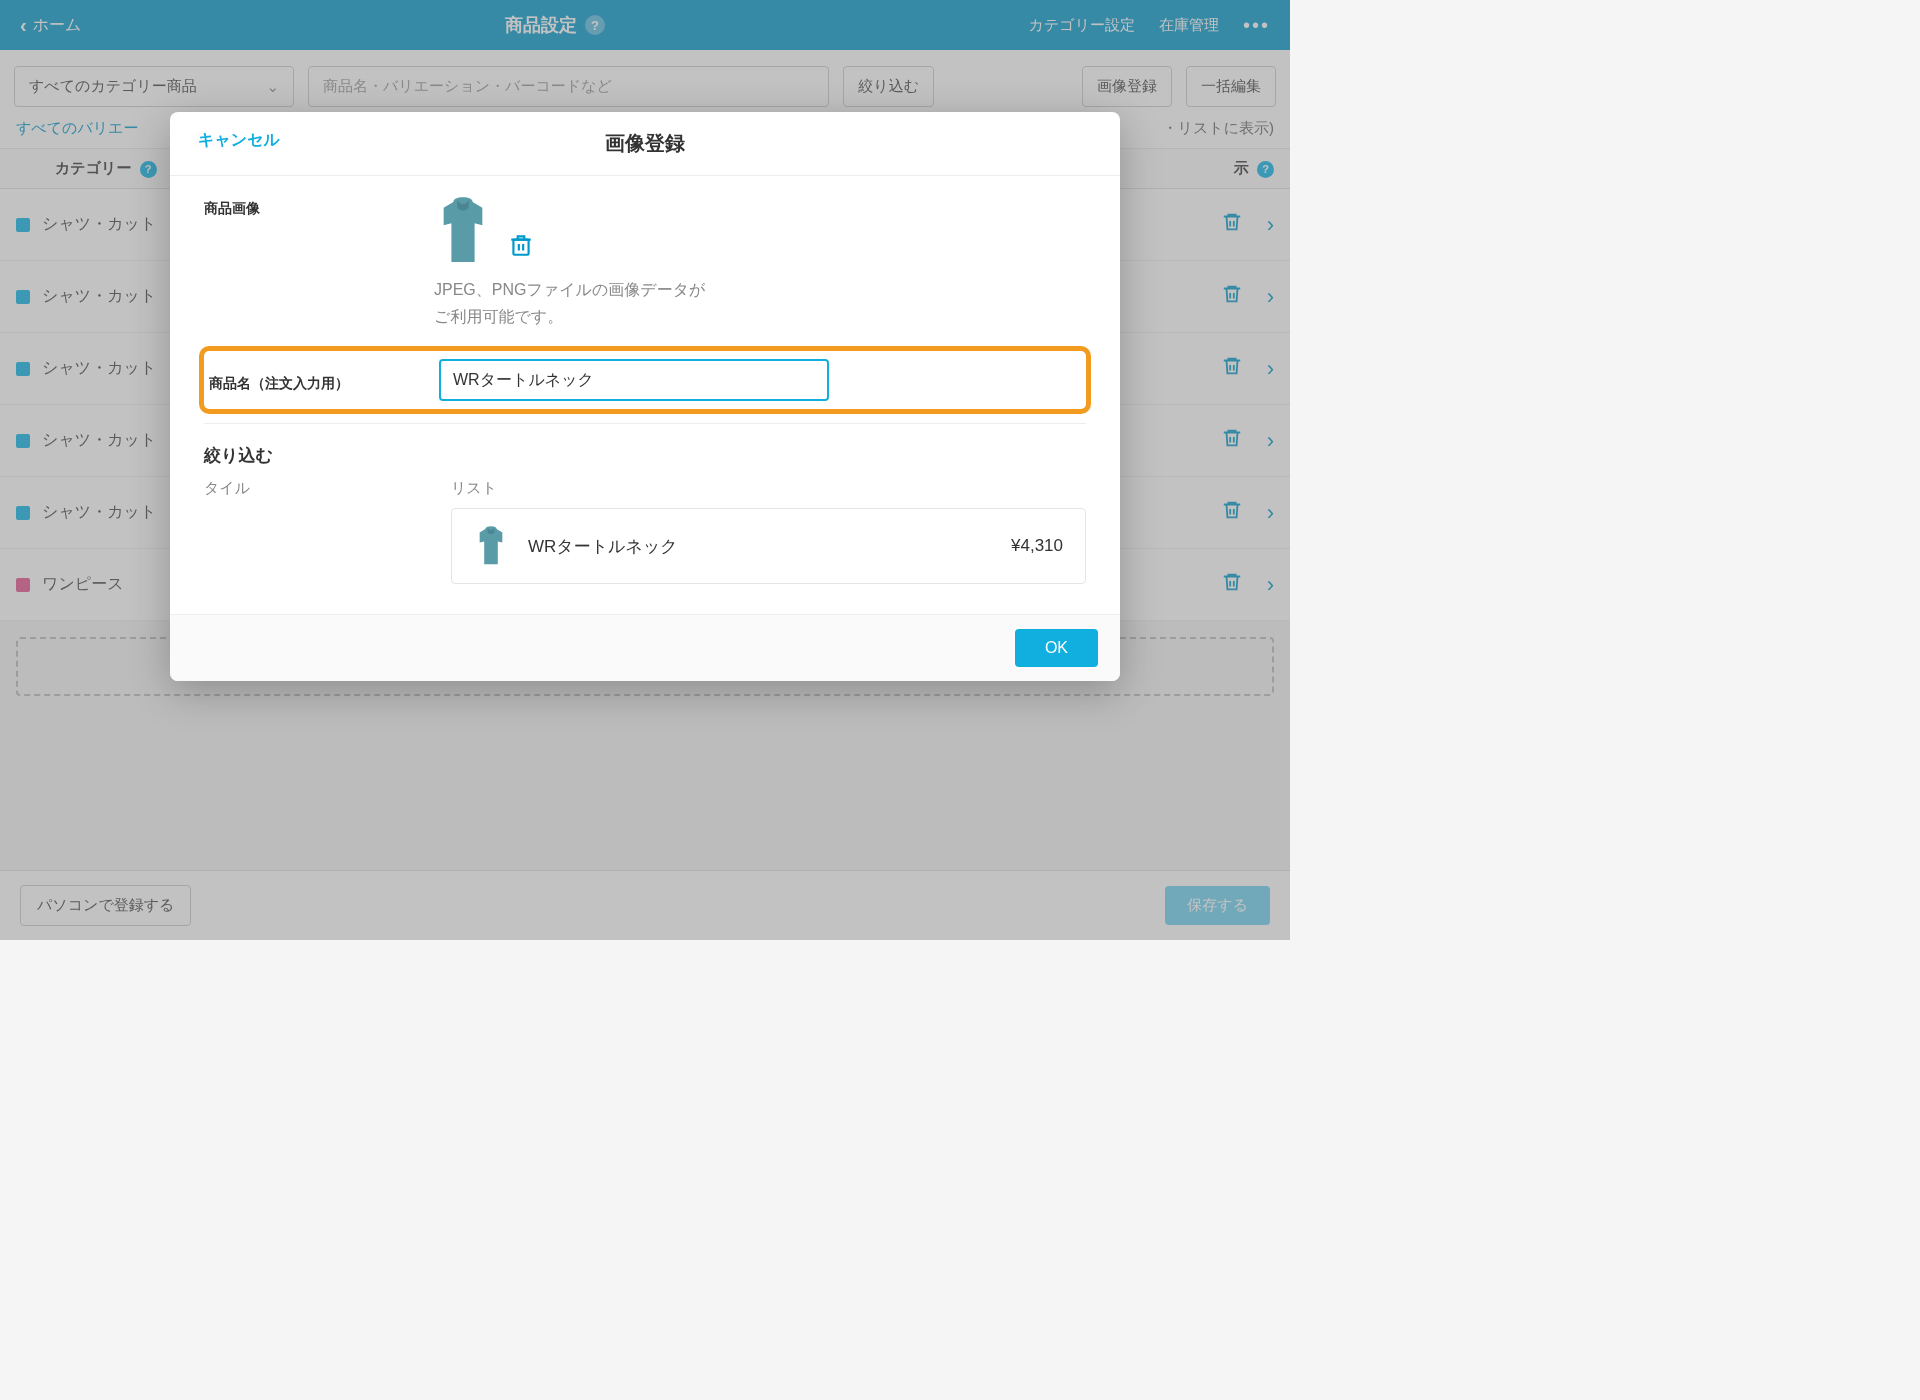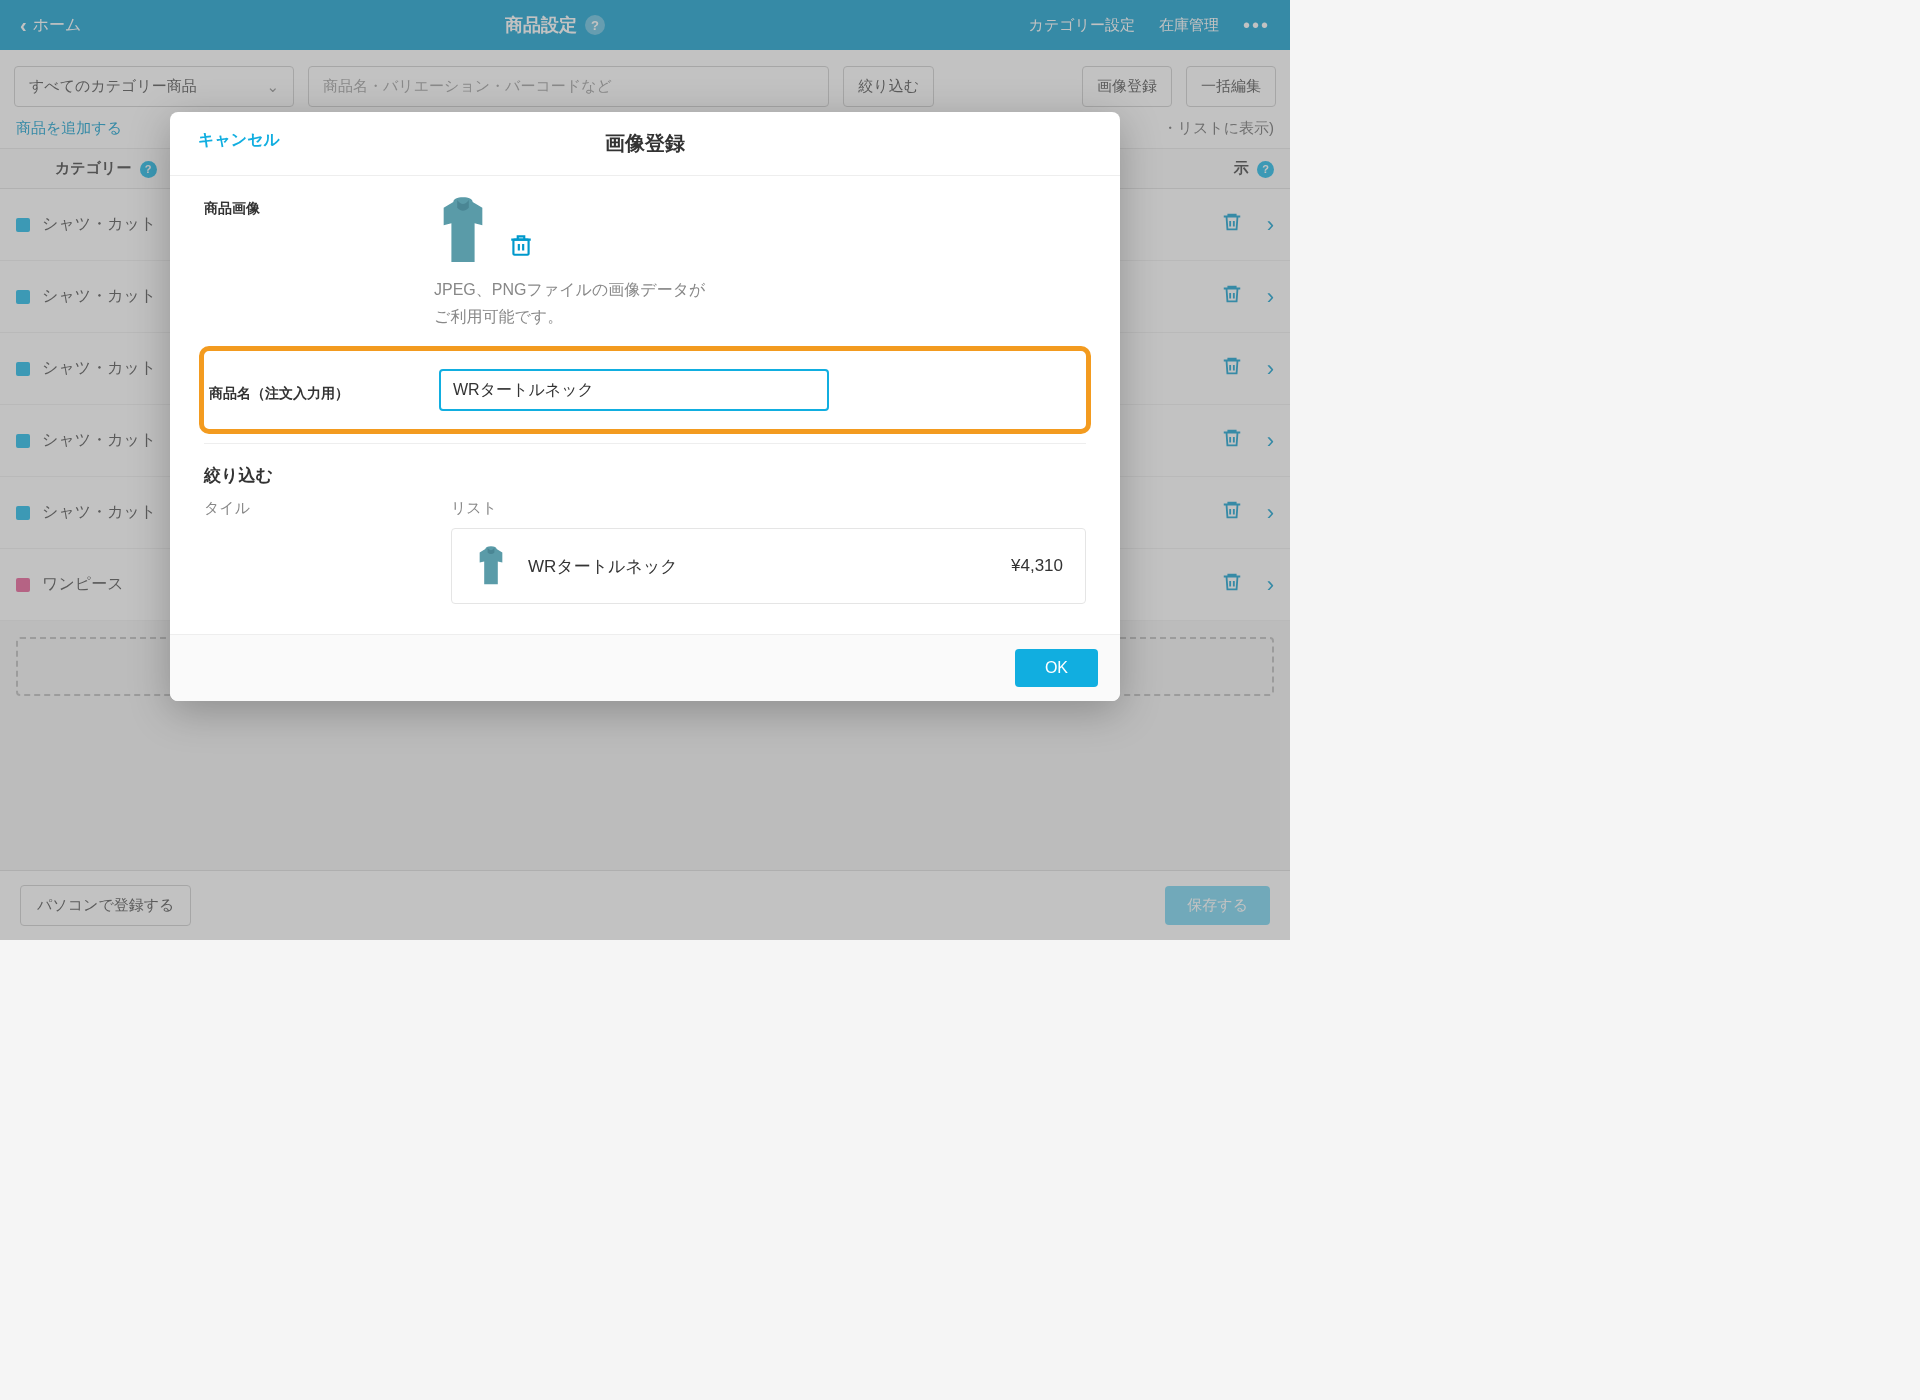--- a/index.html
+++ b/index.html
@@ -110,21 +110,21 @@
     .img-row { display:flex; align-items:flex-end; gap:16px; margin-bottom:10px;}
     .shirt {
       width:58px; height:70px; position:relative;
     }
     .shirt svg { width:100%; height:100%; }
     .del-ico { color:#0099cc; margin-bottom:4px;}
     .del-ico svg { width:26px; height:26px; }
     .hint { color:#888; font-size:16px; line-height:1.7; }
 
     .highlight-box {
-      border: 5px solid #f39b1f; border-radius:10px; padding: 18px 0;
+      border: 5px solid #f39b1f; border-radius:10px; padding: 8px 0;
       margin: -5px -5px;
     }
     .name-row { display:flex; align-items:center; }
     .name-row .sec-label { padding-top:8px; }
     .name-input {
       width: 390px; border:2px solid #11aee0; border-radius:4px;
       padding: 10px 12px; font-size:16px; color:#333;
     }
 
     .preview-head { font-size:17px; font-weight:600; color:#333; margin-bottom:12px;}
@@ -180,21 +180,21 @@
   <div class="search-input">
     <span>商品名・バリエーション・バーコードなど</span>
   </div>
   <button class="btn-outline">絞り込む</button>
   <div style="flex:0 0 120px;"></div>
   <button class="btn-outline">画像登録</button>
   <button class="btn-outline">一括編集</button>
 </div>
 
 <div class="subhead">
-  <span style="color:#0099cc;">商品を追加する</span>
+  <span style="color:#0099cc;">すべてのバリエー</span>
   <span class="subhead-right">・リストに表示)</span>
 </div>
 
 <div class="colhead">
   <div style="width:39px;"></div>
   <div>
     <span>カテゴリー</span>
     <span class="q">?</span>
   </div>
   <div style="flex:1;"></div>

